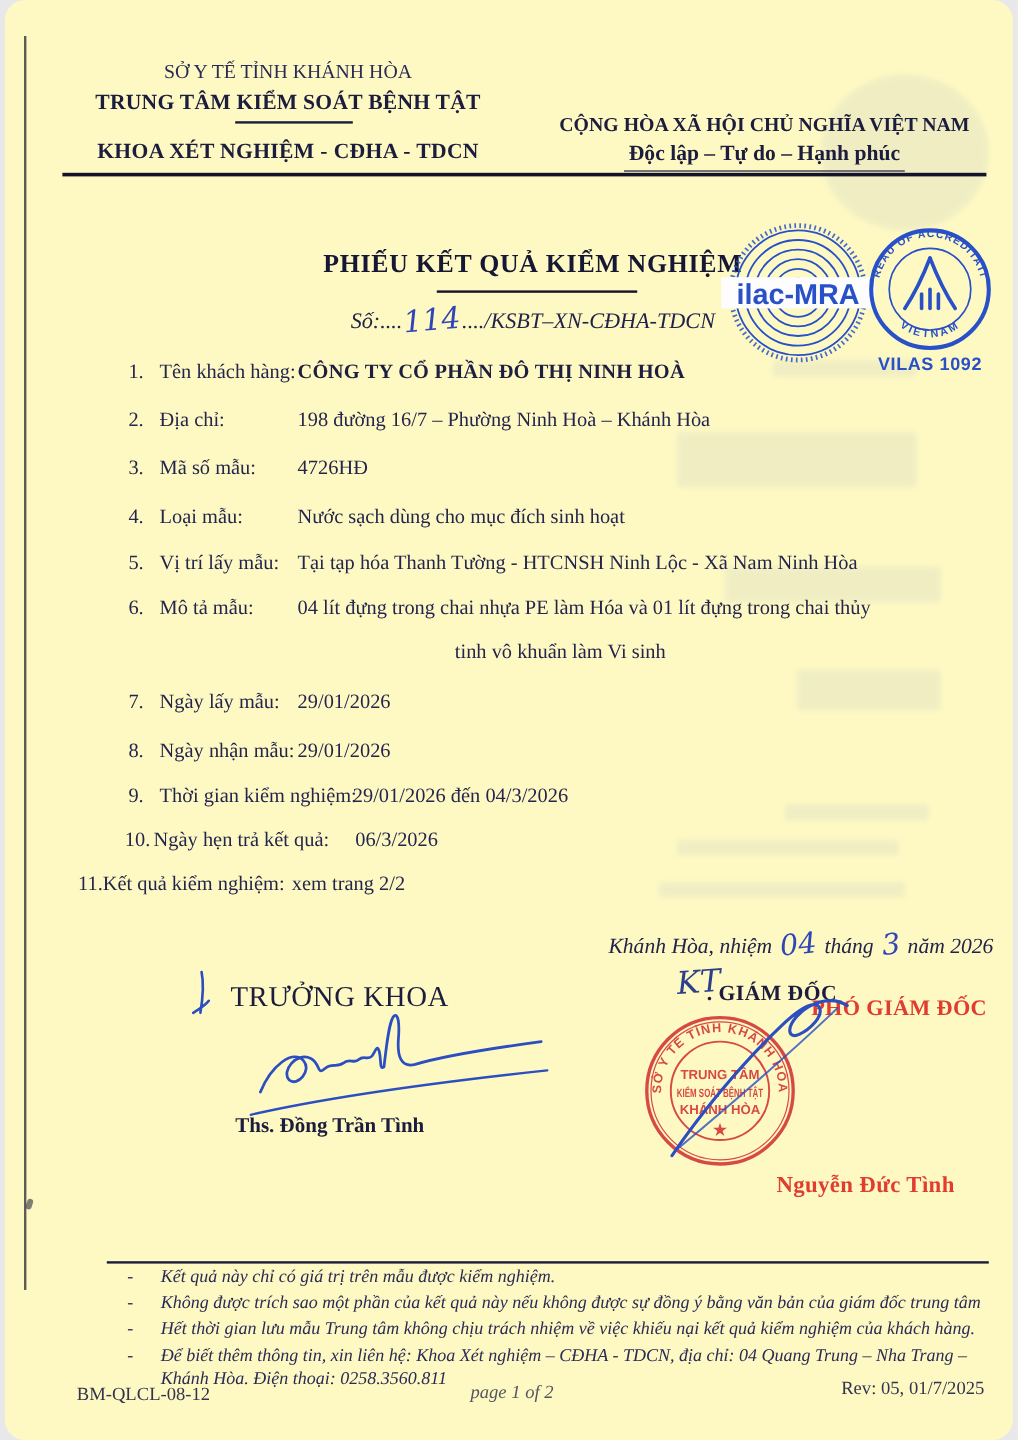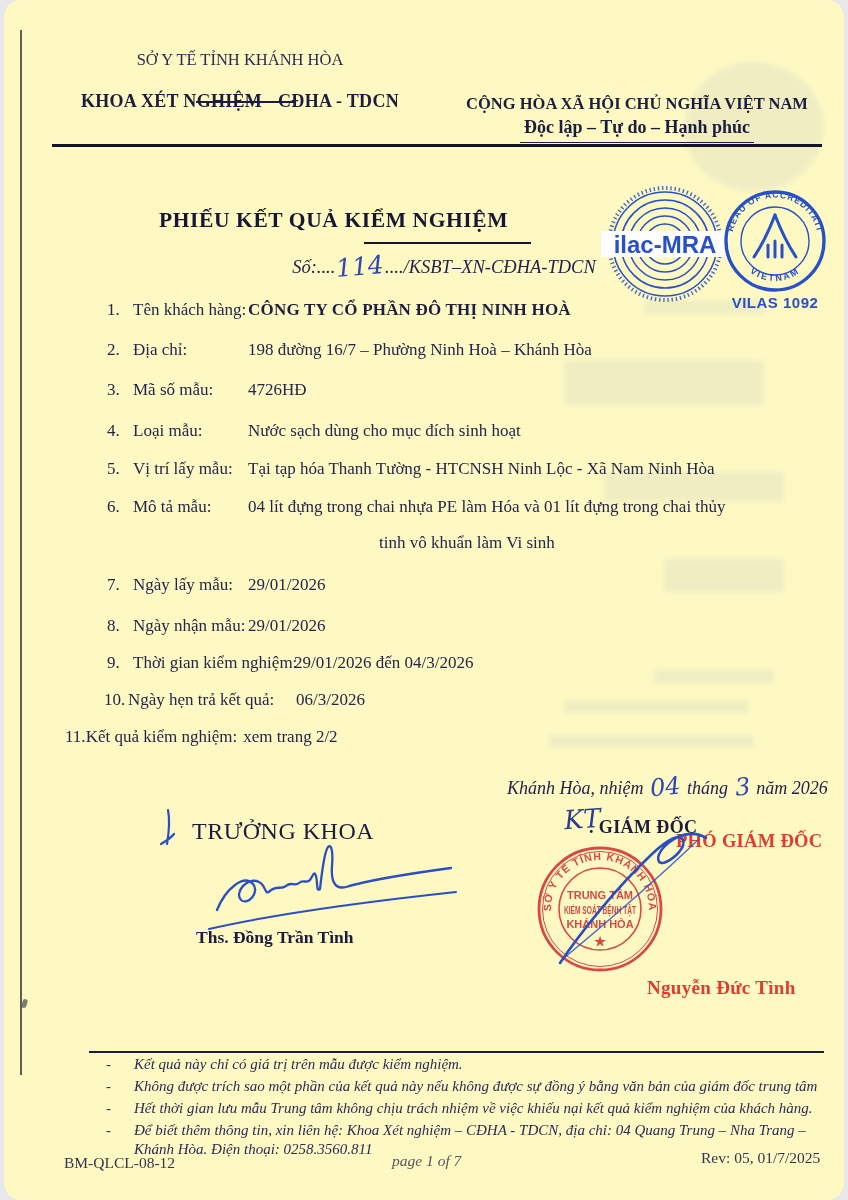--- a/index.html
+++ b/index.html
@@ -16,21 +16,21 @@
   .hdr-left .l1{font-size:16.5px;color:#2a2b55;}
   .hdr-left .l2{font-size:18px;font-weight:bold;color:#1c1d3e;margin-top:3px;letter-spacing:.2px;}
   .hdr-left .l3{font-size:18px;font-weight:bold;color:#1c1d3e;margin-top:19px;letter-spacing:.3px;}
   .hdr-underline{left:192px;top:101px;width:98px;height:2px;background:#1c1d3e;}
   .hdr-right{left:450px;top:47px;width:366px;text-align:center;line-height:1.3;margin-top:46px;}
   .hdr-right .l1{font-size:16.5px;font-weight:bold;color:#1c1d3e;}
   .hdr-right .l2{font-size:18px;font-weight:bold;color:#1c1d3e;display:inline-block;
     border-bottom:1.8px solid #1c1d3e;padding:0 4px 2px 4px;margin-top:2px;}
   .main-rule{left:48px;top:144px;width:770px;height:3px;background:#13132b;}
   
-  .doc-title{left:155px;top:208px;width:570px;font-size:21.5px;
+  .doc-title{left:155px;top:208px;width:570px;text-align:center;font-size:21.5px;
     font-weight:bold;letter-spacing:.6px;color:#161735;}
   .title-underline{left:360px;top:242px;width:167px;height:2.2px;background:#13132b;}
   .doc-no{left:155px;top:250px;width:570px;text-align:center;font-size:18.5px;
     font-style:italic;color:#22234a;}
   .hand{font-family:"DejaVu Serif",serif;font-style:italic;color:#3146b6;}
   .doc-no .hand{font-size:25px;display:inline-block;transform:rotate(-5deg);
     position:relative;top:2px;margin:0 1px;}
   
   .row{position:absolute;left:0;width:848px;height:24px;font-size:17px;color:#24254d;}
   .row .num{position:absolute;left:103px;}
@@ -86,20 +86,21 @@
   <div class="ghost" style="left:640px;top:300px;width:120px;height:14px;"></div>
   <div class="ghost" style="left:560px;top:360px;width:200px;height:46px;"></div>
   <div class="ghost" style="left:600px;top:472px;width:180px;height:30px;"></div>
   <div class="ghost" style="left:660px;top:558px;width:120px;height:34px;"></div>
   <div class="ghost" style="left:650px;top:670px;width:120px;height:14px;"></div>
   <div class="ghost" style="left:560px;top:700px;width:185px;height:13px;"></div>
   <div class="ghost" style="left:545px;top:735px;width:205px;height:13px;"></div>
 
   <div class="abs hdr-left">
     <div class="l1">SỞ Y TẾ TỈNH KHÁNH HÒA</div>
+    <div class="l2">TRUNG TÂM KIỂM SOÁT BỆNH TẬT</div>
     <div class="l3">KHOA XÉT NGHIỆM - CĐHA - TDCN</div>
   </div>
   <div class="abs hdr-underline"></div>
   <div class="abs hdr-right">
     <div class="l1">CỘNG HÒA XÃ HỘI CHỦ NGHĨA VIỆT NAM</div>
     <div><span class="l2">Độc lập – Tự do – Hạnh phúc</span></div>
   </div>
   <div class="abs main-rule"></div>
 
   <div class="abs doc-title">PHIẾU KẾT QUẢ KIỂM NGHIỆM</div>
@@ -267,16 +268,16 @@
   </div>
   <div class="note-row" style="top:1122px">
     <span class="dash">-</span>
     <span class="txt">Để biết thêm thông tin, xin liên hệ: Khoa Xét nghiệm – CĐHA - TDCN, địa chỉ: 04 Quang Trung – Nha Trang –</span>
   </div>
   <div class="note-row" style="top:1141px">
     <span class="txt">Khánh Hòa. Điện thoại: 0258.3560.811</span>
   </div>
 
   <div class="abs foot-code">BM-QLCL-08-12</div>
-  <div class="abs foot-page">page 1 of 7</div>
+  <div class="abs foot-page">page 1 of 2</div>
   <div class="abs foot-rev">Rev: 05, 01/7/2025</div>
 
 </div>
 
 </body></html>

